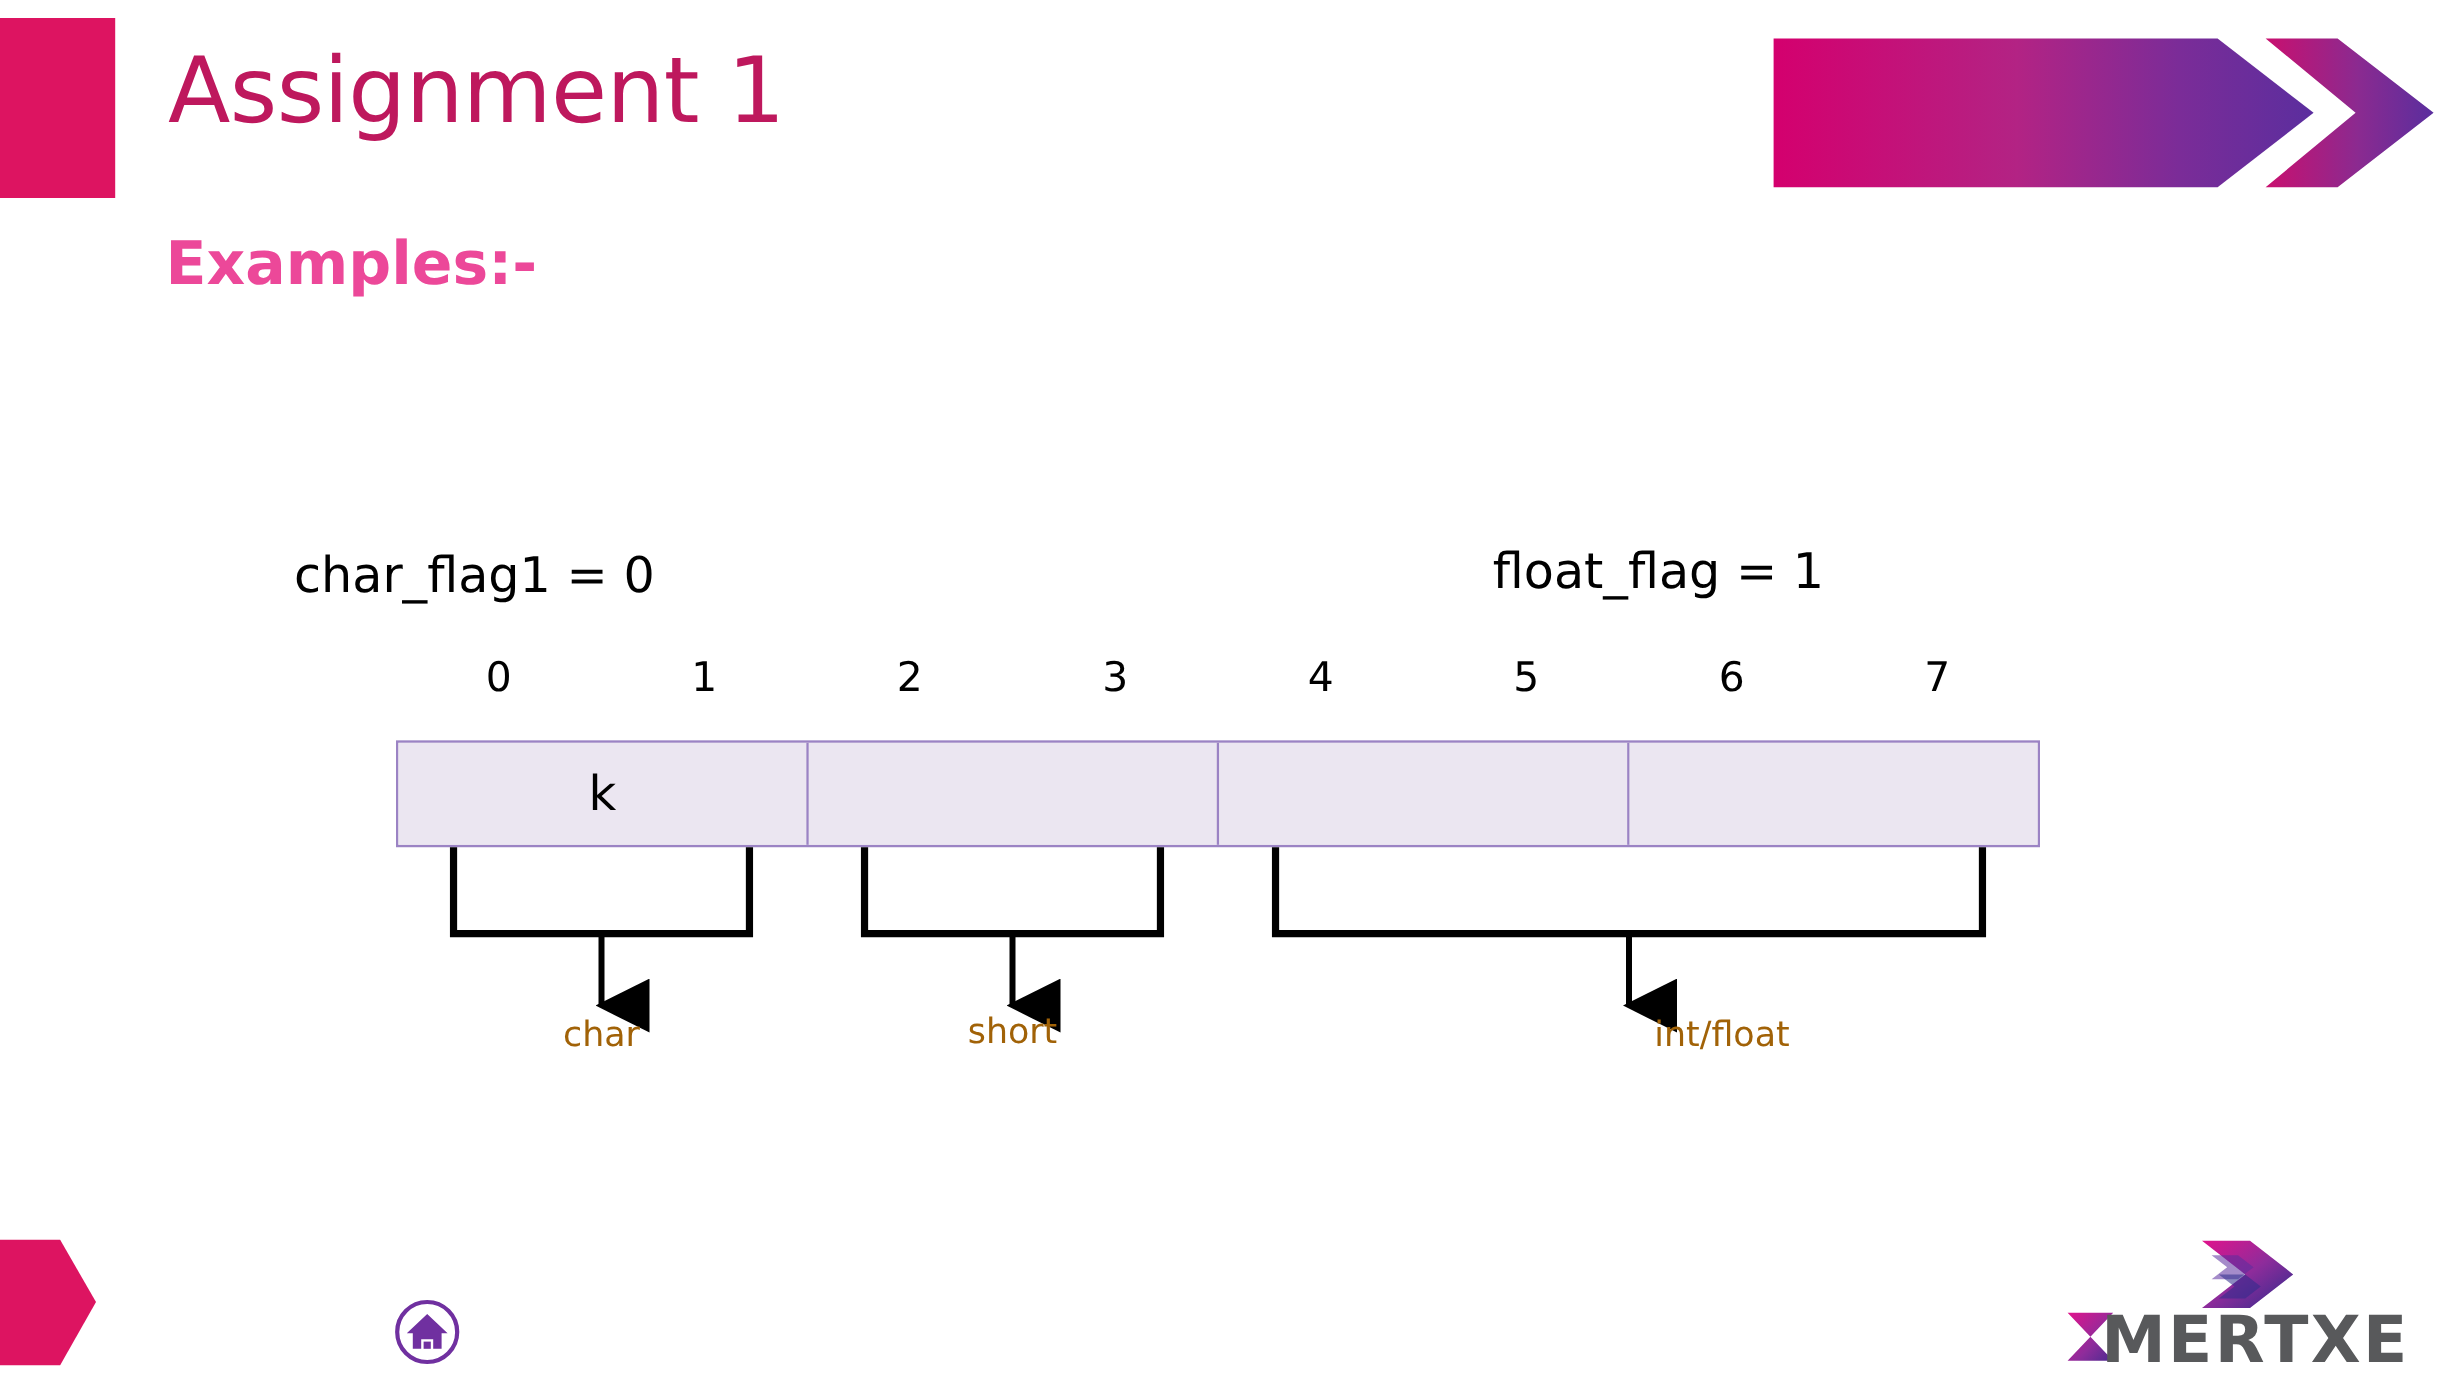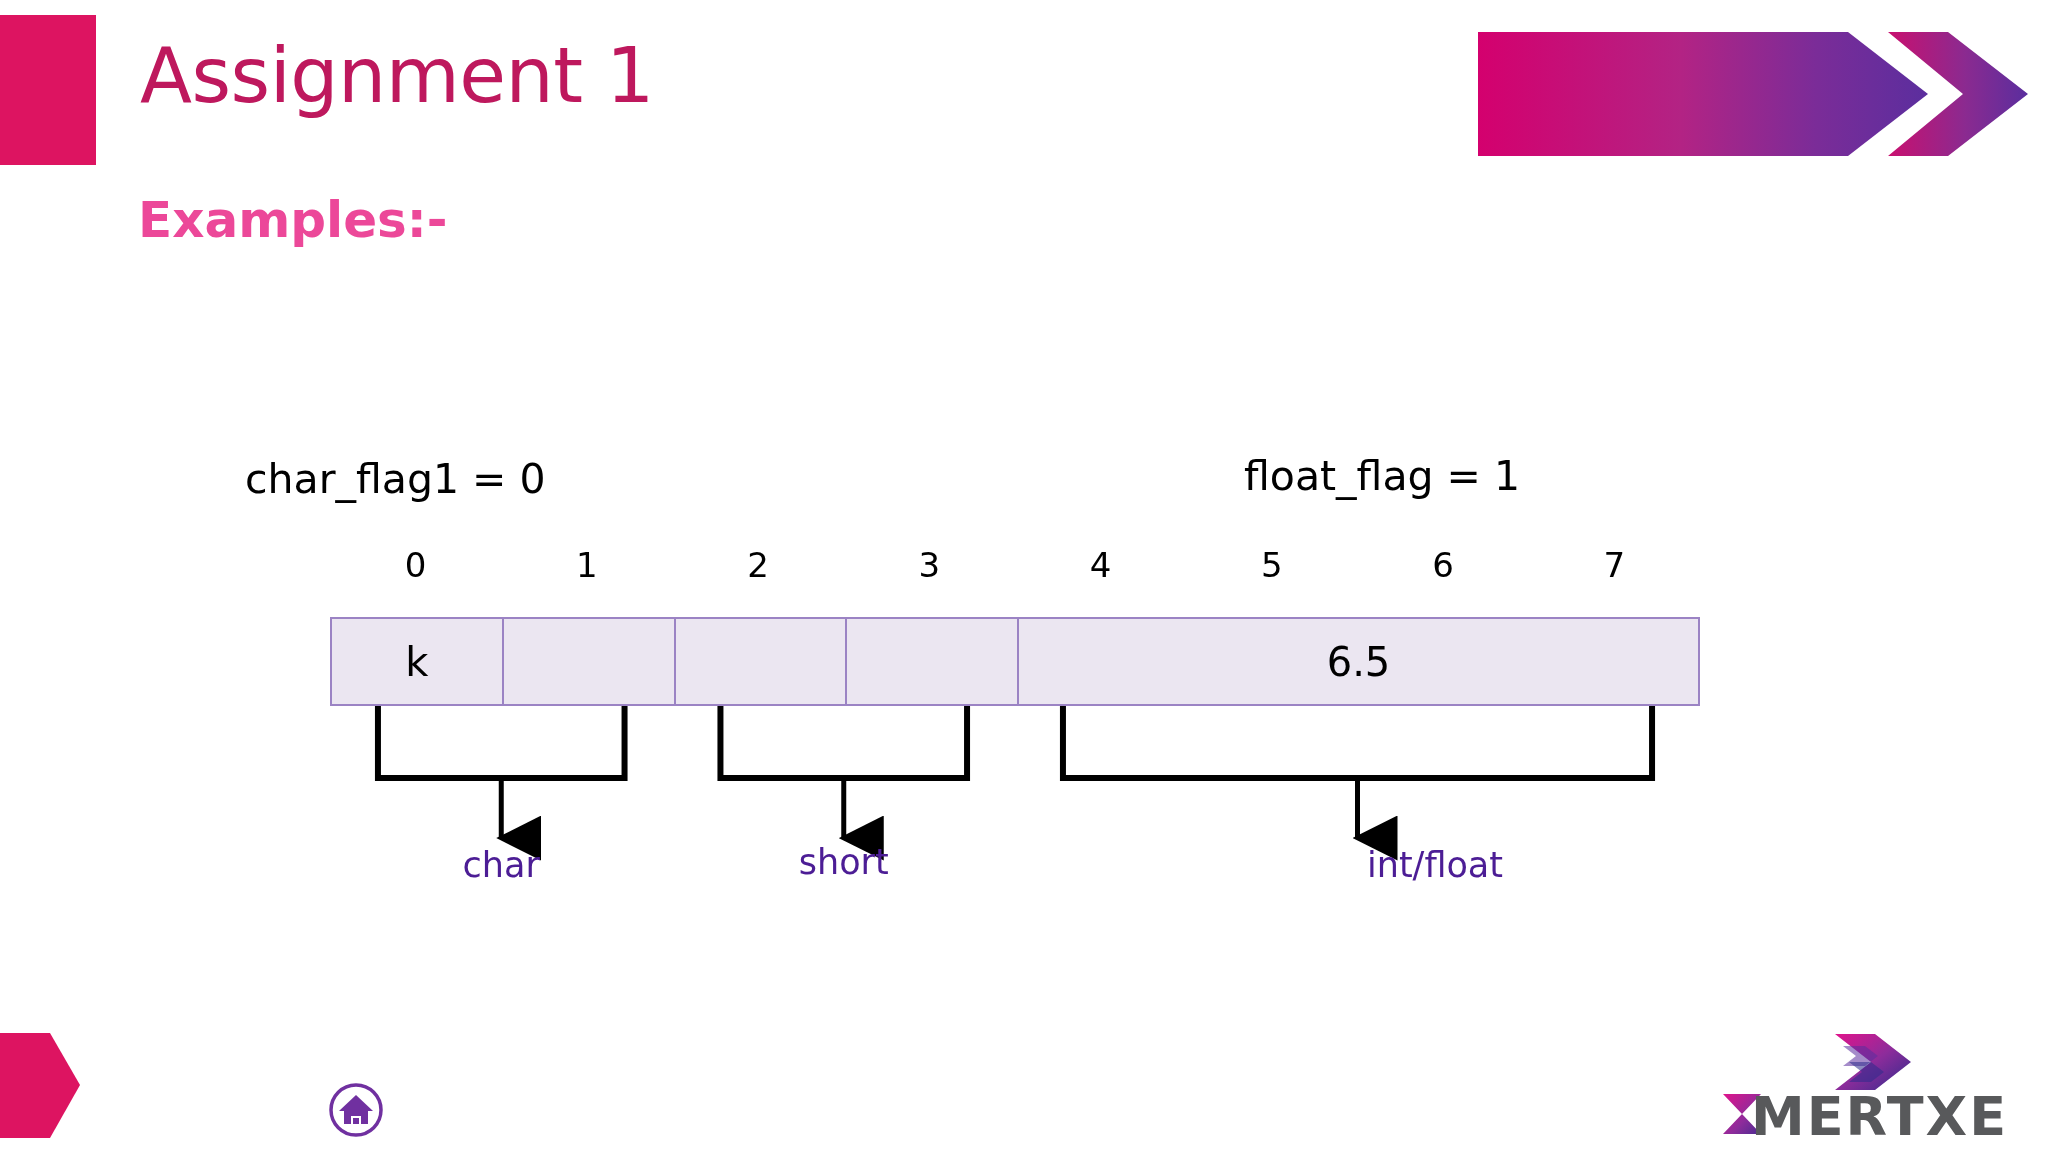--- a/index.html
+++ b/index.html
@@ -138,22 +138,22 @@
     left: 0;
     top: 0;
     width: 2048px;
     height: 1152px;
   }
 
   .type-label {
     position: absolute;
     text-align: center;
     font-family: "DejaVu Sans", sans-serif;
-    font-size: 35px;
-    color: #4c1d95;
+    font-size: 29px;
+    color: #a16207;
     white-space: nowrap;
     transform: translateX(-50%);
   }
 
   
   #footer-accent-shape {
     position: absolute;
     left: 0px;
     top: 1033px;
     width: 80px;
@@ -215,21 +215,20 @@
       <div class="index-cell" style="left: 941.875px;">5</div>
       <div class="index-cell" style="left: 1113.12px;">6</div>
       <div class="index-cell" style="left: 1284.38px;">7</div>
     </div>
 
   <div id="memory-row">
       <div class="mem-cell w1">k</div>
       <div class="mem-cell w1"></div>
       <div class="mem-cell w1"></div>
       <div class="mem-cell w1"></div>
-      <div class="mem-cell w4">6.5</div>
     </div>
 
   <svg id="bracket-layer" viewBox="0 0 2048 1152">
     <defs>
       <marker id="arrowHead" markerWidth="9" markerHeight="9" refX="4.5" refY="8" orient="auto" markerUnits="strokeWidth">
         <polygon points="0,0 9,0 4.5,9" fill="#000000"></polygon>
       </marker>
     </defs>
     <g id="bracket-group-container">
         <path d="M 377.95 706 L 377.95 778 L 624.55 778 L 624.55 706" fill="none" stroke="#000000" stroke-width="6"></path>

